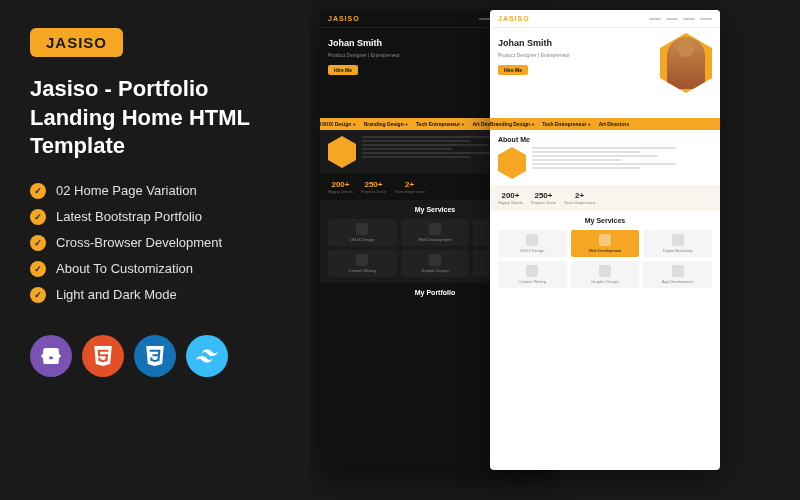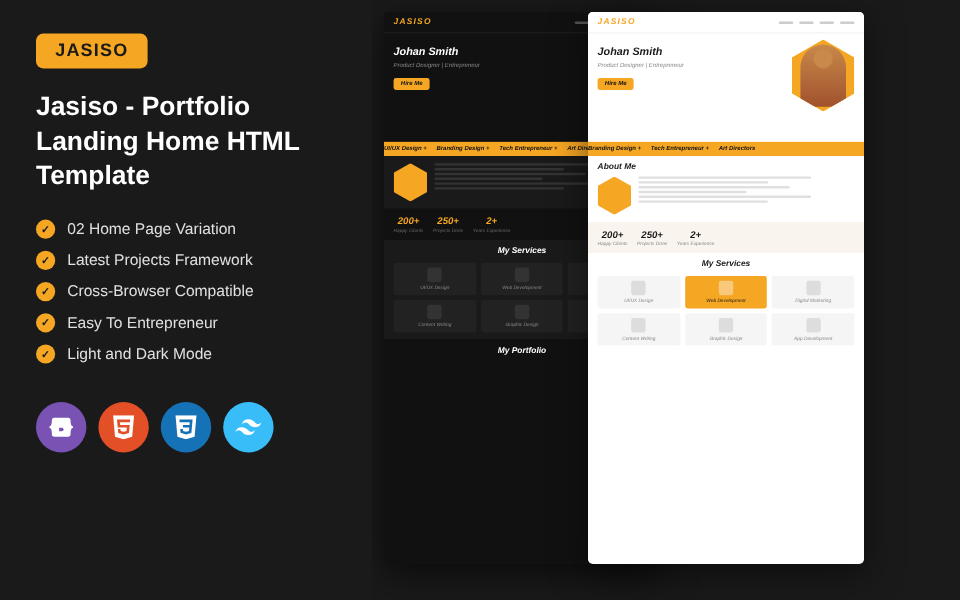--- a/index.html
+++ b/index.html
@@ -124,21 +124,20 @@
     .right-panel {
       flex: 1;
       position: relative;
       overflow: hidden;
     }
 
     .preview-container {
       position: relative;
       width: 100%;
       height: 100%;
-      font-style: italic;
     }
 
     
     .preview-dark {
       position: absolute;
       left: 10px;
       top: 10px;
       width: 230px;
       height: 460px;
       background: #111;
@@ -610,29 +609,29 @@
   <div class="brand-badge">JASISO</div>
   <h1 class="product-title">Jasiso - Portfolio Landing Home HTML Template</h1>
 
   <ul class="features-list">
     <li>
       <span class="check-icon"></span>
       <span>02 Home Page Variation</span>
     </li>
     <li>
       <span class="check-icon"></span>
-      <span>Latest Projects Framework</span>
+      <span>Latest Bootstrap Portfolio</span>
     </li>
     <li>
       <span class="check-icon"></span>
-      <span>Cross-Browser Compatible</span>
+      <span>Cross-Browser Development</span>
     </li>
     <li>
       <span class="check-icon"></span>
-      <span>Easy To Entrepreneur</span>
+      <span>About To Customization</span>
     </li>
     <li>
       <span class="check-icon"></span>
       <span>Light and Dark Mode</span>
     </li>
   </ul>
 
   <div class="tech-icons">
     <div class="tech-icon tech-bootstrap">
       <svg width="20" height="20" viewBox="0 0 24 24" fill="white">

